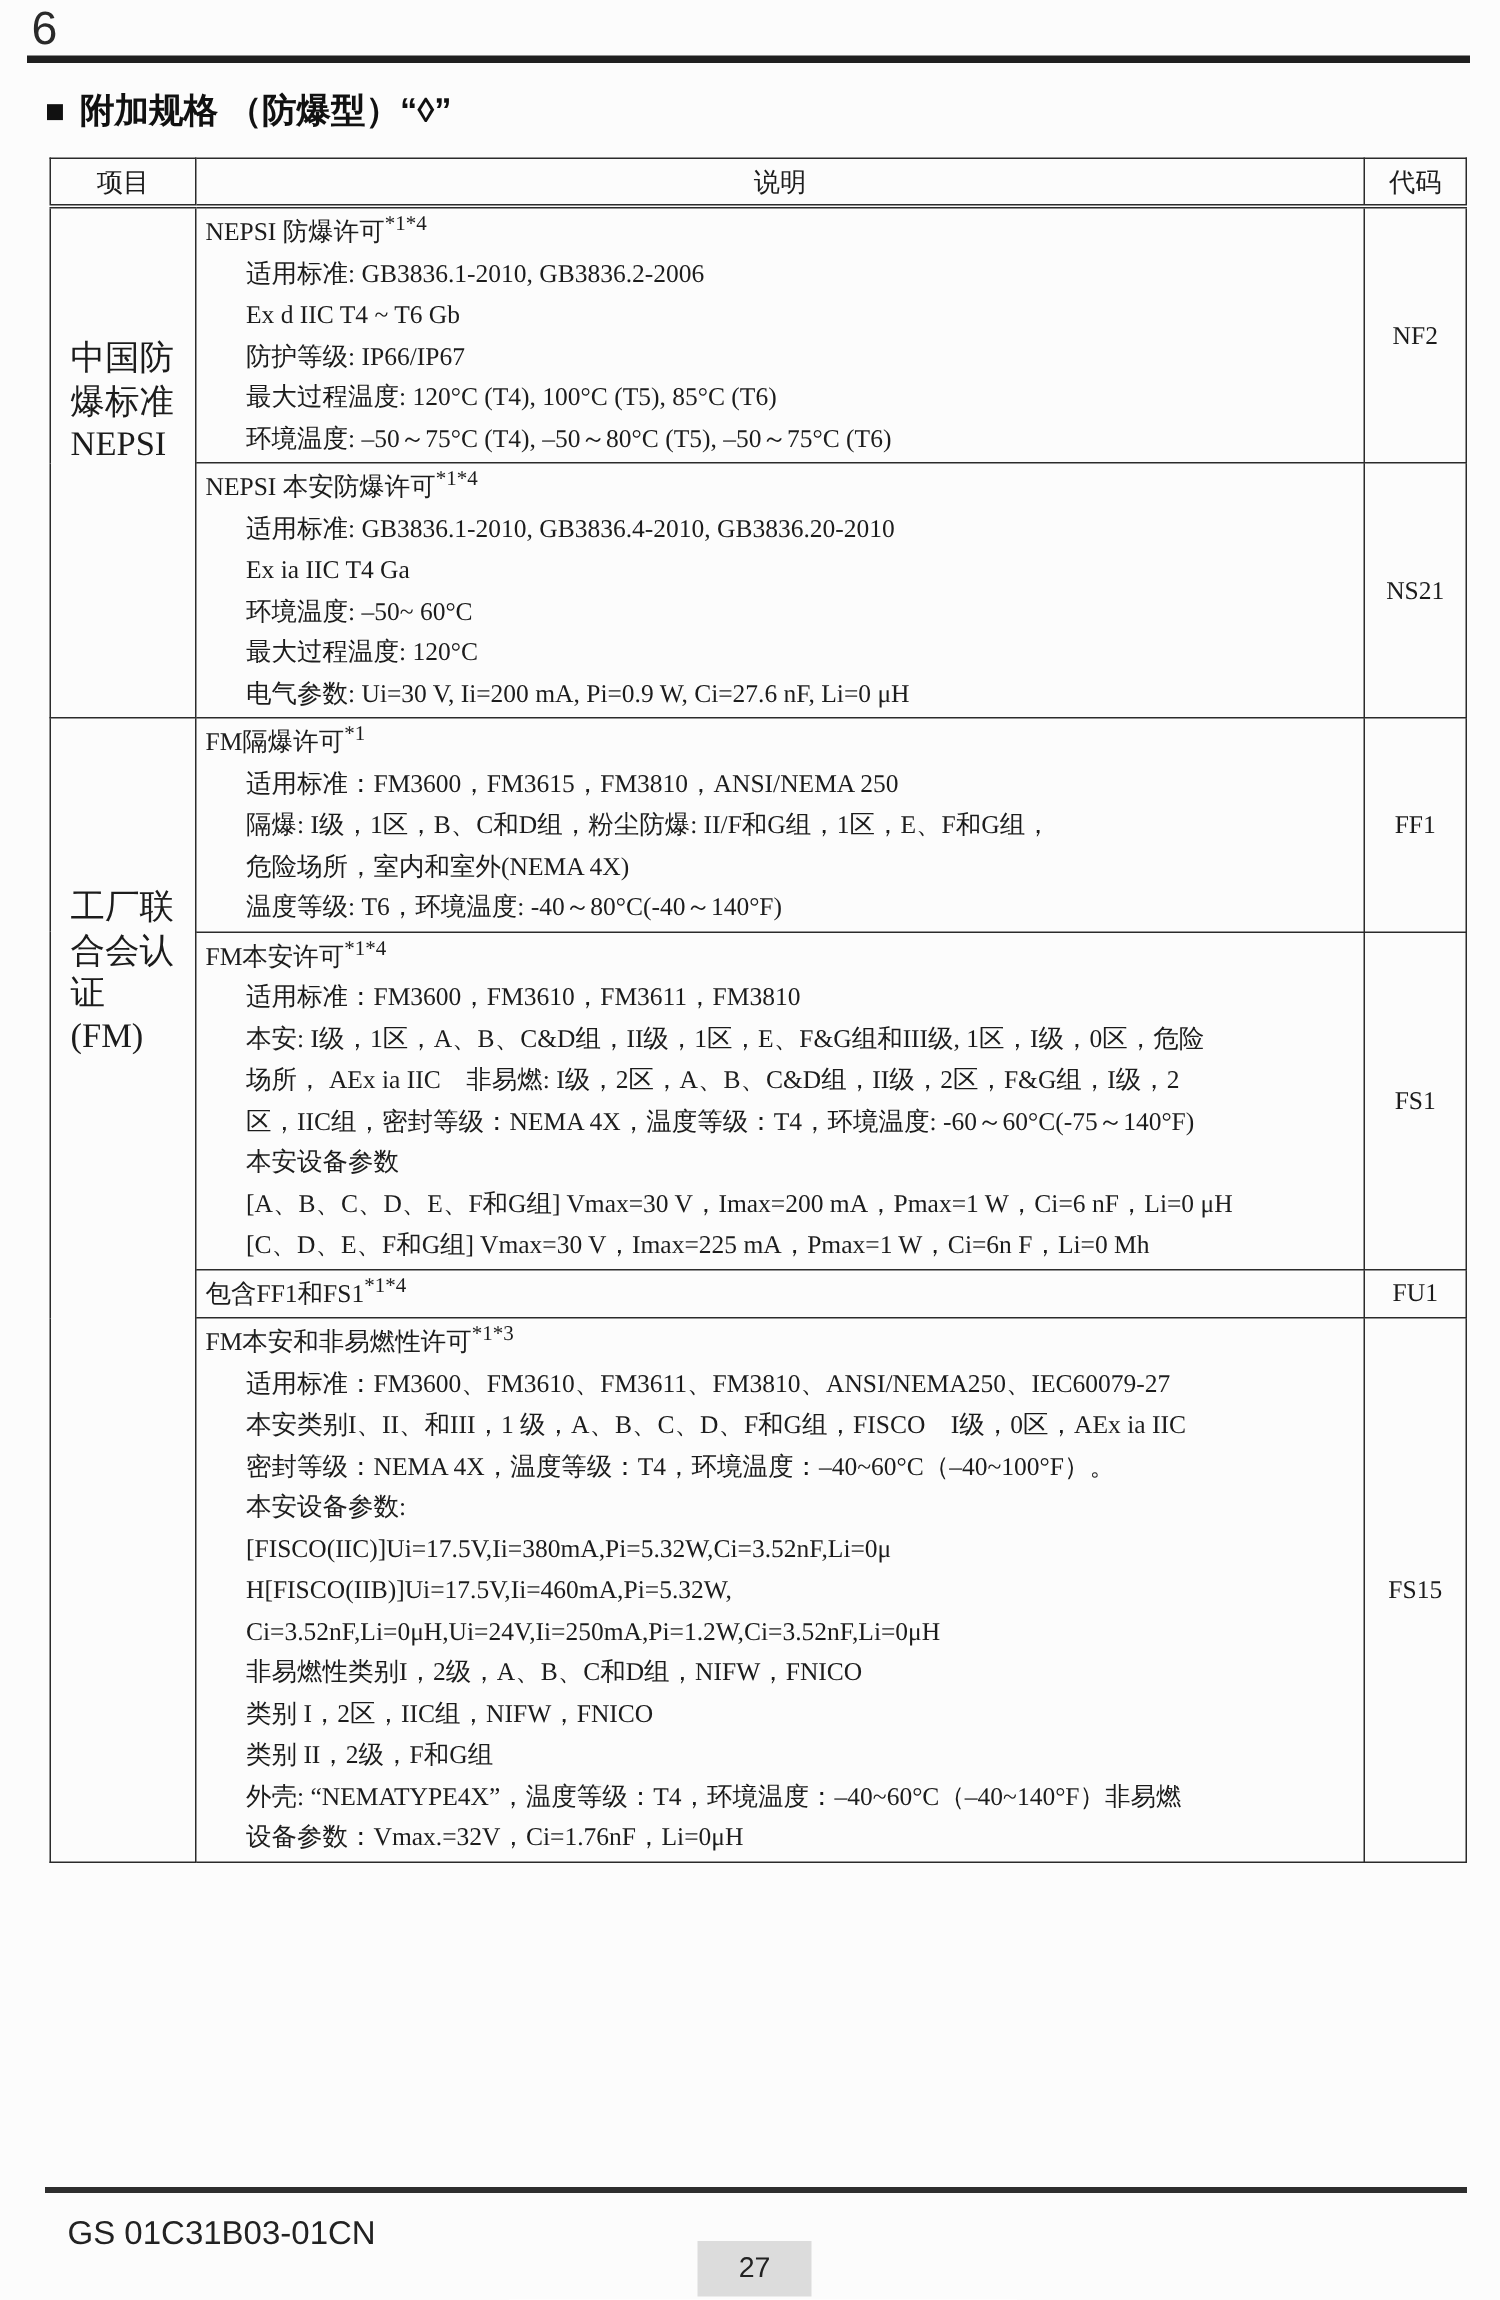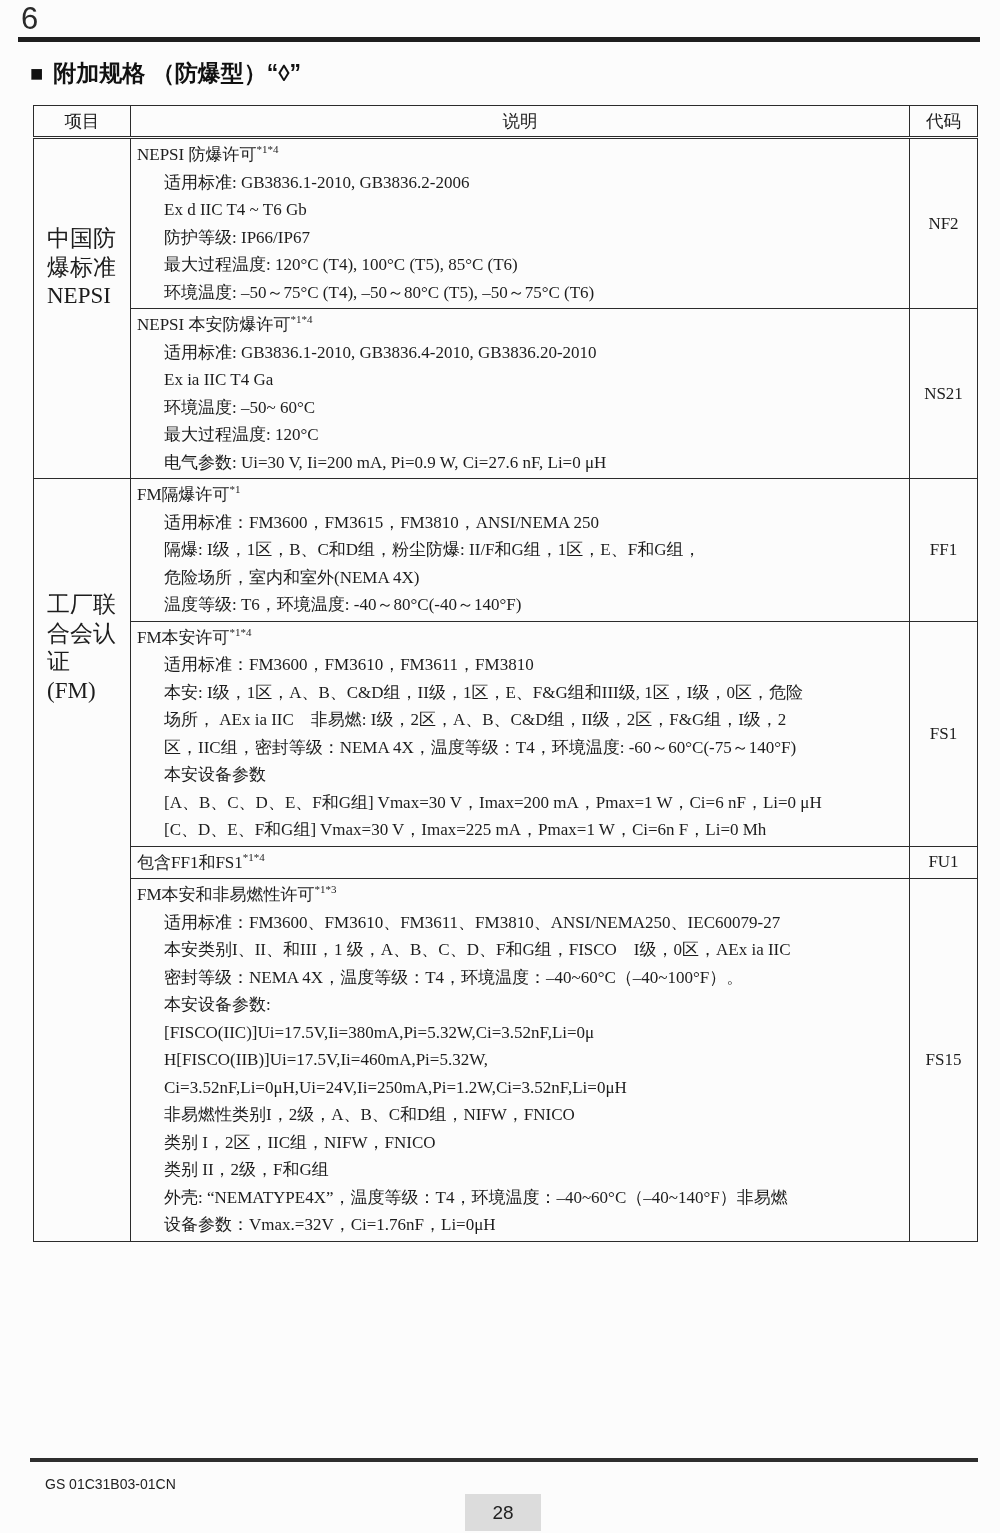--- a/index.html
+++ b/index.html
@@ -44,30 +44,30 @@
   .col-code { width: 67px; }
   td.item-cell {
     vertical-align: top; padding: 0 4px 0 13px;
     font-size: 23px; line-height: 28.5px;
   }
   td.item-cell.g1 { padding-top: 86px; }
   td.item-cell.g2 { padding-top: 112px; }
   td.desc-cell { vertical-align: top; padding: 2px 6px; font-size: 17px; }
   .desc-line { line-height: 27.5px; white-space: nowrap; overflow: hidden; }
   .desc-line.indent { padding-left: 27px; }
-  .desc-line sup { font-size: 11px; line-height: 0; }
+  .desc-line sup { font-size: 14px; line-height: 0; }
   td.code-cell { text-align: center; vertical-align: middle; font-size: 17px; }
   .footer-rule {
     position: absolute; left: 30px; top: 1458px;
     width: 948px; height: 4px; background: #2e2e2e;
   }
   .footer-doc-number {
     position: absolute; left: 45px; top: 1476px;
     font-family: "Liberation Sans", "DejaVu Sans", sans-serif;
-    font-size: 14px; color: #222;
+    font-size: 22px; color: #222;
   }
   .footer-page-badge {
     position: absolute; left: 465px; top: 1494px;
     width: 76px; height: 37px; background: #dcdcdc;
     display: flex; align-items: center; justify-content: center;
     font-family: "Liberation Sans", "DejaVu Sans", sans-serif;
     font-size: 19px; color: #222;
   }
 </style>
 </head>
@@ -169,15 +169,15 @@
             <div class="desc-line indent">外壳: “NEMATYPE4X”，温度等级：T4，环境温度：–40~60°C（–40~140°F）非易燃</div>
             <div class="desc-line indent">设备参数：Vmax.=32V，Ci=1.76nF，Li=0μH</div>
           </td>
           <td class="code-cell">FS15</td>
         </tr>
       </tbody>
   </table>
 
   <div class="footer-rule"></div>
   <div class="footer-doc-number">GS 01C31B03-01CN</div>
-  <div class="footer-page-badge">28</div>
+  <div class="footer-page-badge">27</div>
 
 </div>
 
 </body></html>

